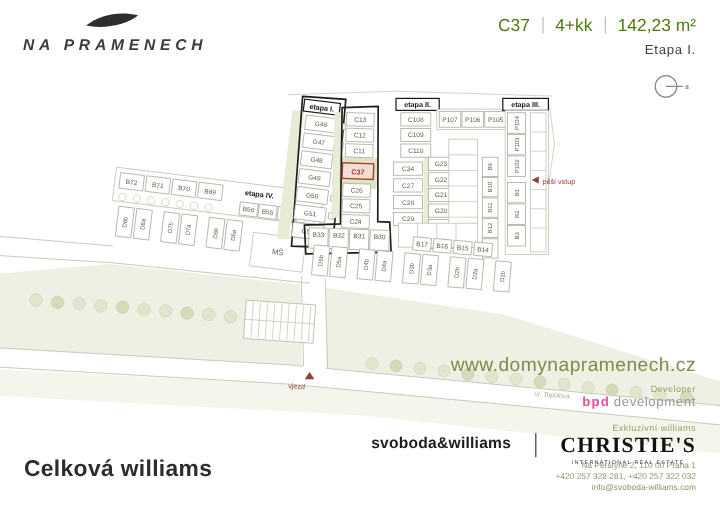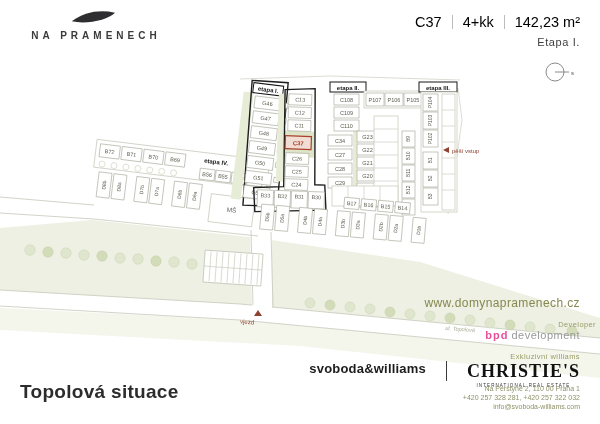--- a/index.html
+++ b/index.html
@@ -2,22 +2,22 @@
 <html><head>
 <meta charset="utf-8">
 <style>
   html,body{margin:0;padding:0;}
   body{width:600px;height:424px;background:#fff;position:relative;overflow:hidden;
        font-family:"Liberation Sans",sans-serif;}
   .abs{position:absolute;}
   
   .logo{left:18px;top:8px;width:156px;text-align:center;}
   .logo svg{display:block;margin:0 auto 4px auto;}
-  .logo-text{font-size:10px;font-weight:600;letter-spacing:4px;color:#3b3b3d;white-space:nowrap;}
-  .unit-info{top:14px;right:20px;font-size:14.5px;color:#000000;white-space:nowrap;}
+  .logo-text{font-size:13px;font-weight:600;letter-spacing:4px;color:#3b3b3d;white-space:nowrap;font-style:italic;}
+  .unit-info{top:14px;right:20px;font-size:14.5px;color:#4d7c0f;white-space:nowrap;}
   .unit-info .sep{display:inline-block;width:1px;height:14px;background:#bcbcbc;margin:0 10px;vertical-align:-2px;}
   .unit-stage{top:36px;right:20px;font-size:11px;color:#3f3f41;letter-spacing:.6px;}
   .compass{left:543px;top:60px;}
   
   .plan{left:0;top:0;width:600px;height:424px;}
   .plan text{font-family:"Liberation Sans",sans-serif;}
   .pb{fill:#fff;stroke:#9fa292;stroke-width:.6;}
   .pl{font-size:5.5px;fill:#5a5d4e;text-anchor:middle;}
   .plv{font-size:5px;fill:#5a5d4e;text-anchor:middle;}
   .bold{fill:none;stroke:#1e1e1e;stroke-width:1.4;}
@@ -33,22 +33,22 @@
   .tree2{fill:#d2dcb8;stroke:#c2cda9;stroke-width:.5;}
   .treeo{fill:none;stroke:#c7cfb2;stroke-width:.6;}
   .roadline{stroke:#c6c8ba;stroke-width:.8;fill:none;}
   .green1{fill:#edf0e2;}
   .green2{fill:#f4f6ec;}
   .ann{font-size:6px;fill:#8f4030;}
   .annm{fill:#8f4030;}
   .street{font-size:5.5px;fill:#a9ac99;font-style:italic;text-anchor:middle;}
   .ms{font-size:6.5px;fill:#666;text-anchor:middle;}
   
-  .website{top:296px;right:20px;font-size:12px;color:#85884f;letter-spacing:.4px;}
-  .dev-label{top:320px;right:4px;font-size:7.5px;color:#9a9d66;letter-spacing:.4px;}
+  .website{top:296px;right:20px;font-size:16px;color:#85884f;letter-spacing:.4px;}
+  .dev-label{top:320px;right:20px;font-size:7.5px;color:#9a9d66;letter-spacing:.4px;}
   .dev-name{top:329px;right:20px;font-size:11px;white-space:nowrap;}
   .bpd{color:#e8509c;font-weight:bold;letter-spacing:1px;}
   .devel{color:#989898;letter-spacing:.5px;}
   .broker-label{top:352px;right:20px;font-size:7.5px;color:#9a9d66;letter-spacing:.4px;}
   .logos{top:361px;right:20px;display:flex;align-items:flex-start;gap:20px;margin-left:21px;}
   .sw{font-size:13px;font-weight:bold;color:#1c1c1c;letter-spacing:.2px;}
   .logo-divider{width:1px;height:20px;background:#3a3a3a;}
   .christies{text-align:center;color:#111;}
   .christies .main{font-family:"Liberation Serif",serif;font-size:18px;font-weight:bold;letter-spacing:1px;}
   .christies .sub{font-size:4.5px;letter-spacing:1.1px;color:#333;margin-top:1px;}
@@ -500,13 +500,13 @@
     <div class="main">CHRISTIE'S</div>
     <div class="sub">INTERNATIONAL REAL ESTATE</div>
   </div>
 </div>
 <div class="abs address">
   <div>Na Perštýně 2, 110 00 Praha 1</div>
   <div>+420 257 328 281, +420 257 322 032</div>
   <div>info@svoboda-williams.com</div>
 </div>
 
-<div class="abs page-title">Topolová situace</div>
+<div class="abs page-title">Celková williams</div>
 
 </body></html>

